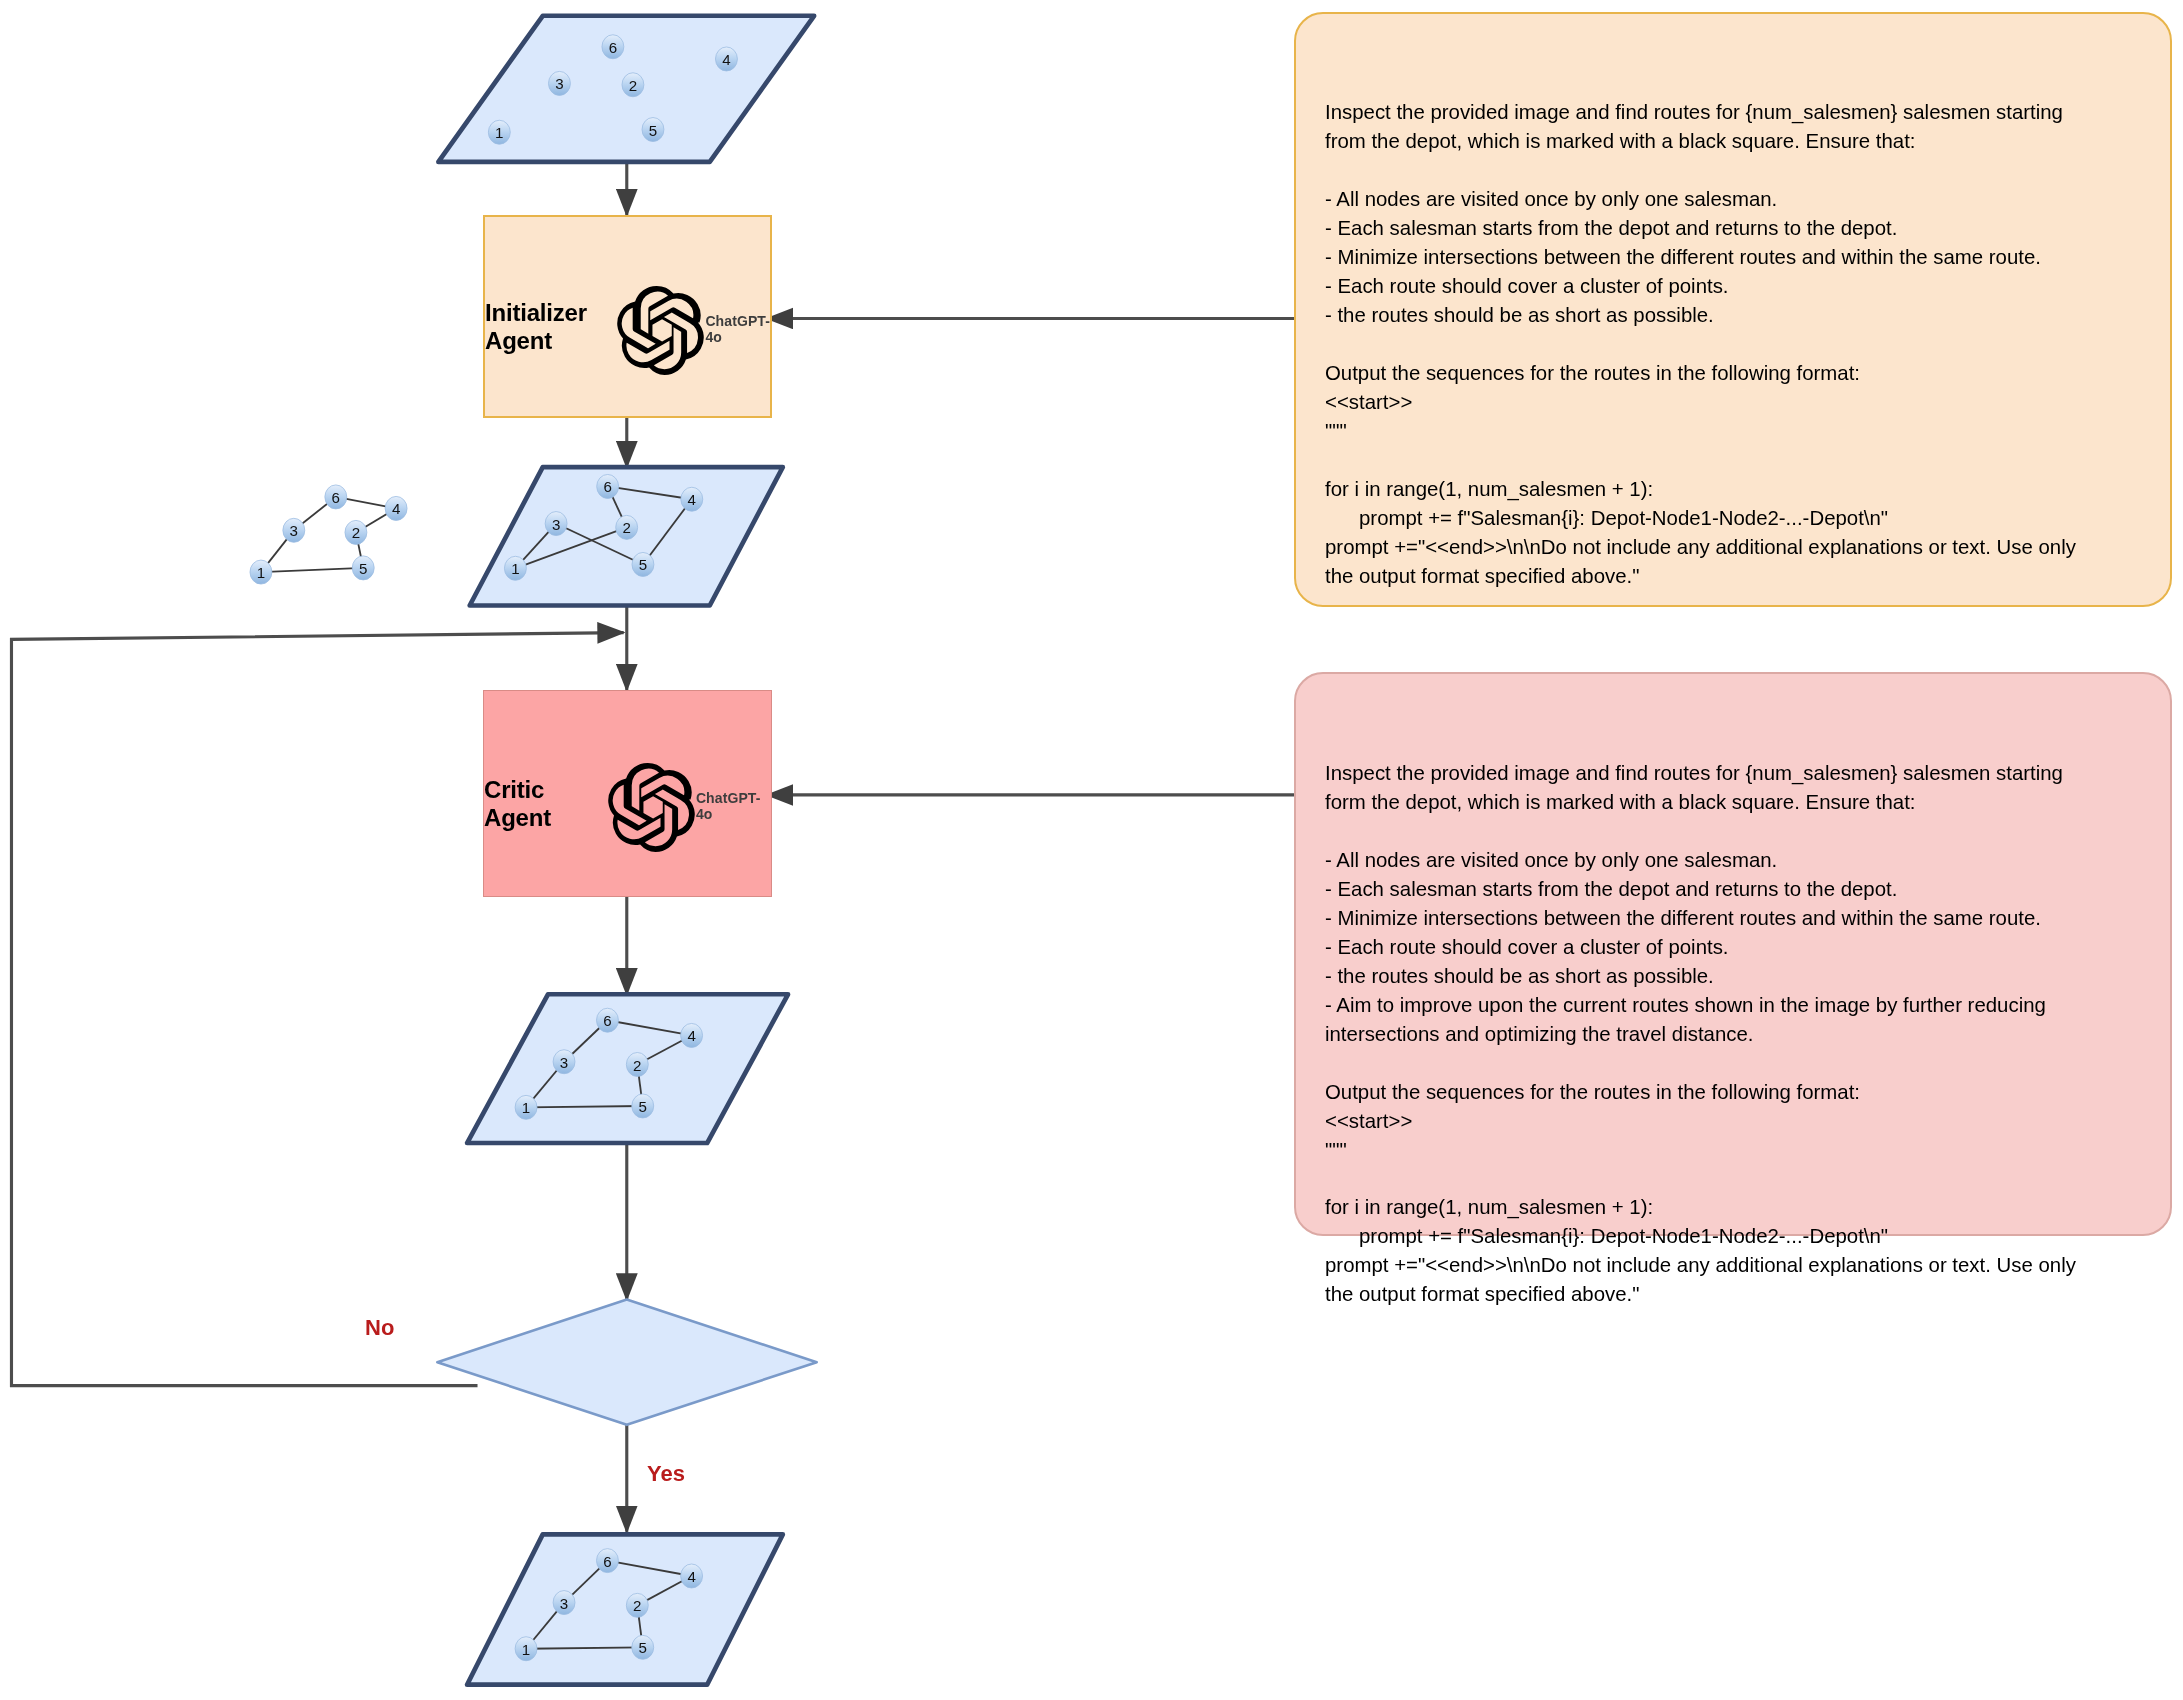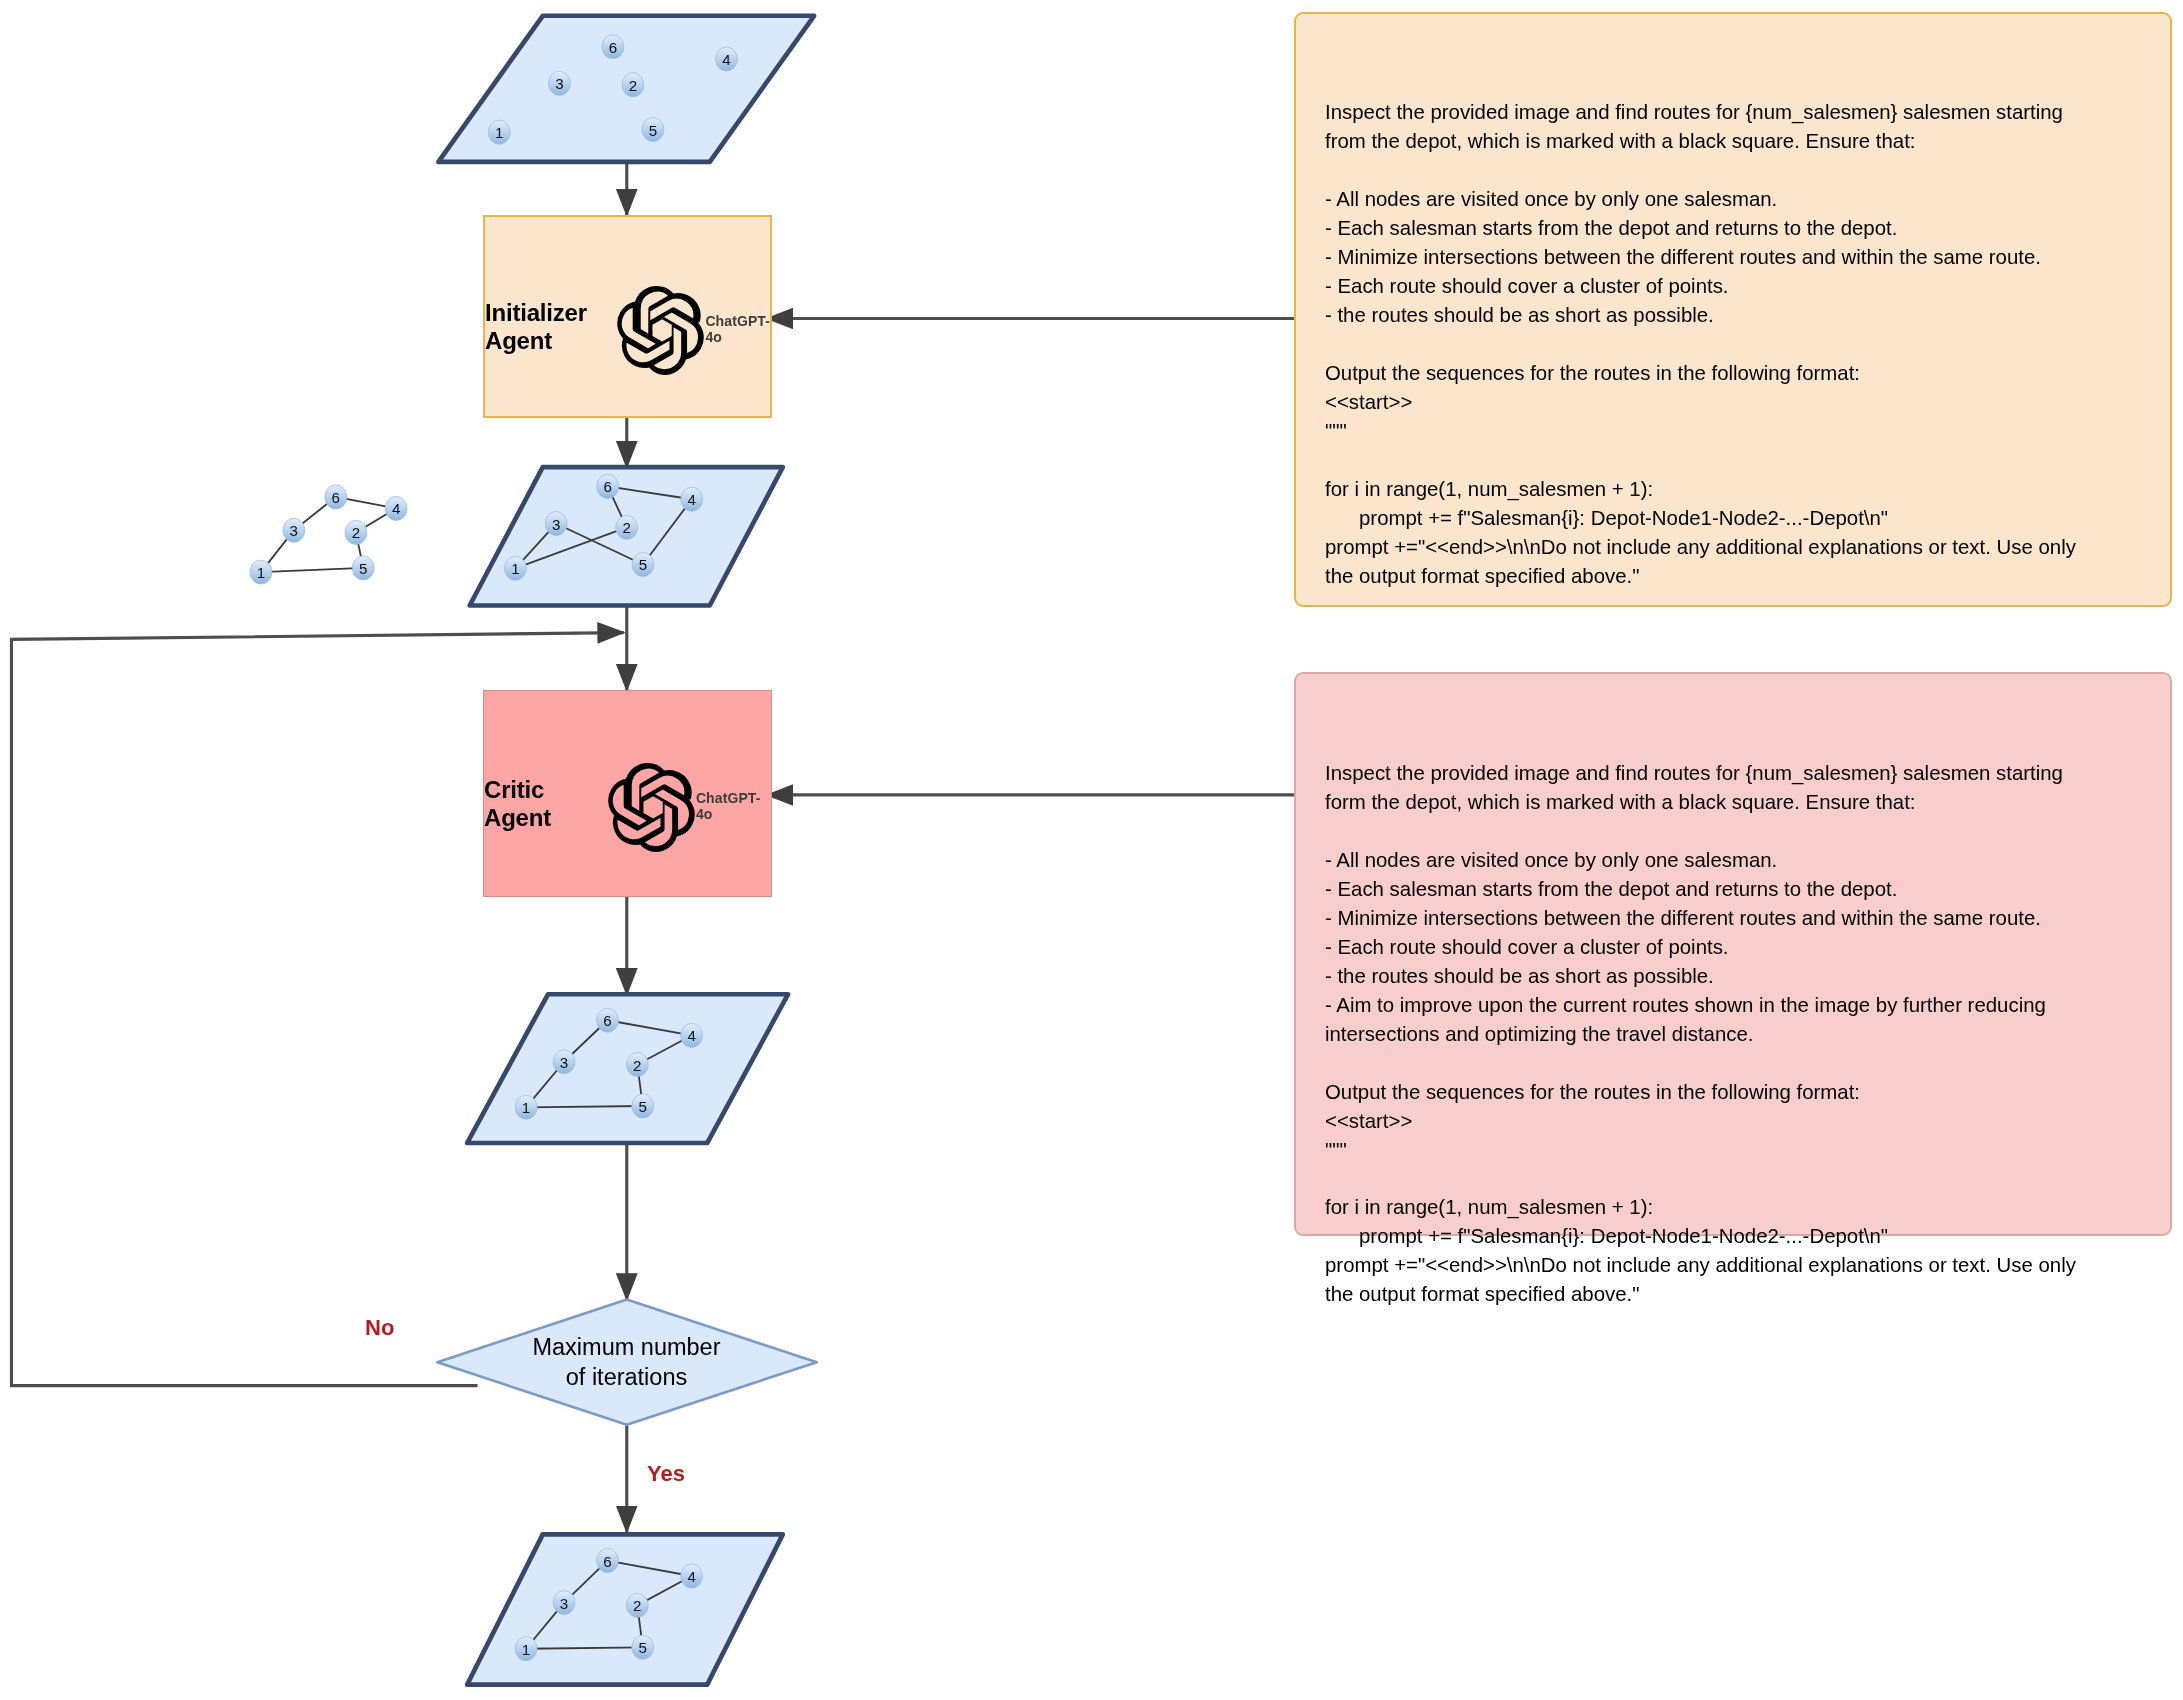--- a/index.html
+++ b/index.html
@@ -23,21 +23,21 @@
     left: 0;
     width: 2183px;
     height: 1701px;
     overflow: visible;
   }
 
   
   .prompt-card {
     position: absolute;
     box-sizing: border-box;
-    border-radius: 9px;
+    border-radius: 29px;
     padding: 27px 31px 27px 29px;
     font-size: 20.4px;
     line-height: 1.42;
     color: #000000;
     white-space: pre-wrap;
   }
   .prompt-card.orange {
     background: #fce5cd;
     border: 2.1px solid #e8b44a;
   }
@@ -311,23 +311,19 @@
 Output the sequences for the routes in the following format:
 &lt;&lt;start&gt;&gt;
 """
 
 for i in range(1, num_salesmen + 1):
       prompt += f"Salesman{i}: Depot-Node1-Node2-...-Depot\n"
 prompt +="&lt;&lt;end&gt;&gt;\n\nDo not include any additional explanations or text. Use only
 the output format specified above."</span>
   </div>
 
-  <div class="diamond-text" style="left:491px; top:1332px; width:271px;">
-    <div>Maximum number</div>
-    <div>of iterations</div>
-  </div>
 
   <div class="edge-label" style="left:365px; top:1315px;">No</div>
 
   <div class="edge-label" style="left:647px; top:1461px;">Yes</div>
 
 </div>
 
 
 </body></html>

